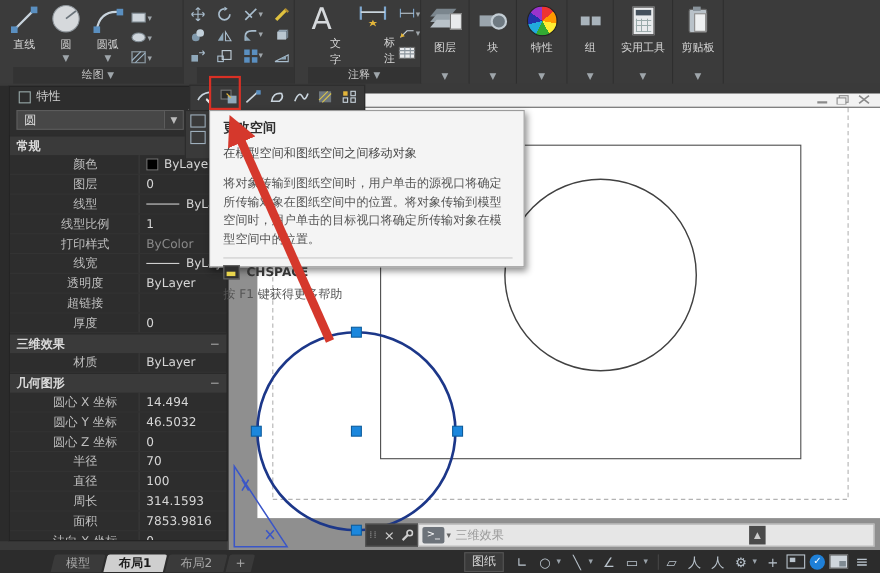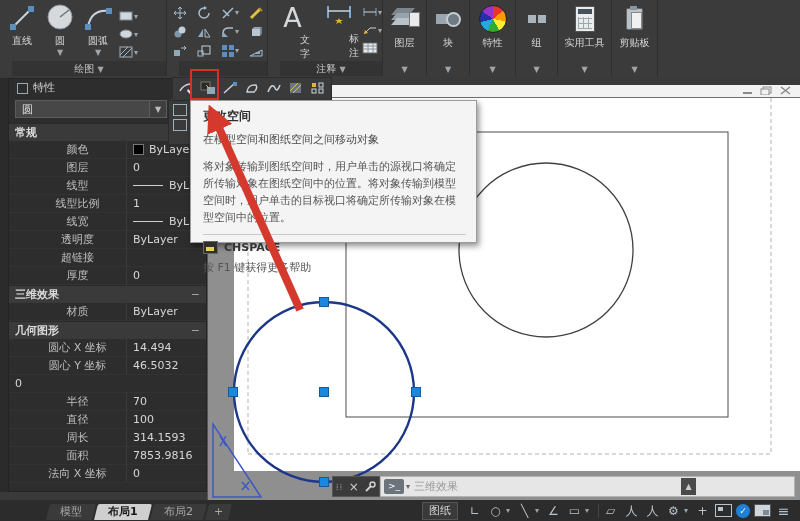--- a/index.html
+++ b/index.html
@@ -410,20 +410,26 @@
           <span class="pvtext">ByLayer</span>
         </span>
        </div>
       <div class="prow">
          <span class="plabel">线型比例</span>
          <span class="pval ">
           <span class="pvtext">1</span>
         </span>
        </div>
       <div class="prow">
+         <span class="plabel">打印样式</span>
+         <span class="pval gray">
+          <span class="pvtext">ByColor</span>
+        </span>
+       </div>
+      <div class="prow">
          <span class="plabel">线宽</span>
          <span class="pval ">
           <span class="lsample"></span>
           <span class="pvtext">ByLayer</span>
         </span>
        </div>
       <div class="prow">
          <span class="plabel">透明度</span>
          <span class="pval ">
           <span class="pvtext">ByLayer</span>
@@ -461,20 +467,21 @@
           <span class="pvtext">14.494</span>
         </span>
        </div>
       <div class="prow">
          <span class="plabel">圆心 Y 坐标</span>
          <span class="pval ">
           <span class="pvtext">46.5032</span>
         </span>
        </div>
       <div class="prow">
+         <span class="plabel">圆心 Z 坐标</span>
          <span class="pval ">
           <span class="pvtext">0</span>
         </span>
        </div>
       <div class="prow">
          <span class="plabel">半径</span>
          <span class="pval ">
           <span class="pvtext">70</span>
         </span>
        </div>

